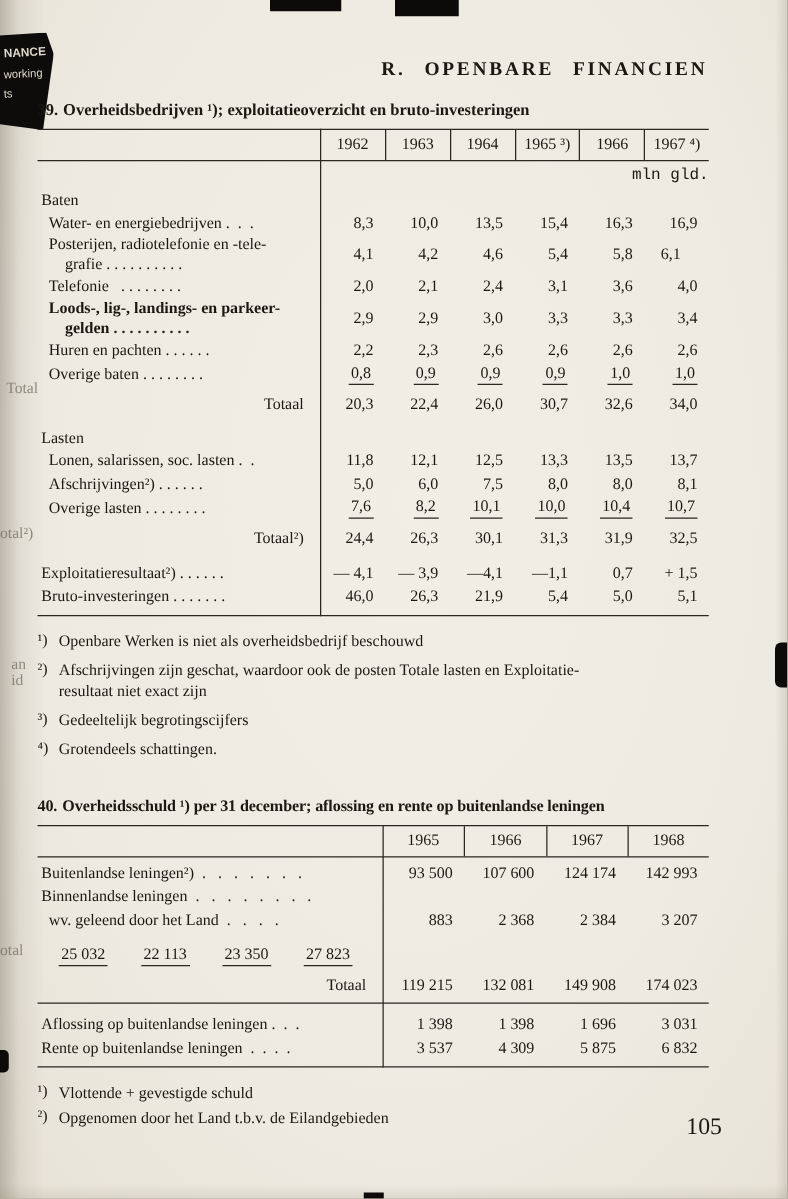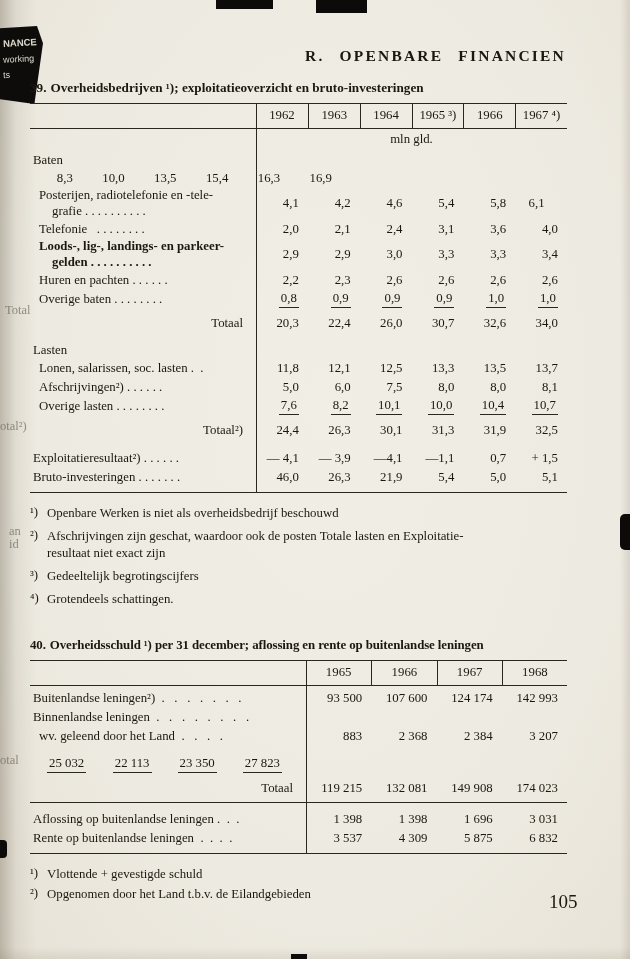--- a/index.html
+++ b/index.html
@@ -38,21 +38,21 @@
   .sec-heading.h2{margin-top:30px;font-size:12.9px;letter-spacing:-0.1px;}
   
   .tbl{position:relative;margin-top:7px;font-size:12.8px;}
   .v-divider{position:absolute;top:0;bottom:0;width:1px;background:#2a2620;}
   .tbl-head{display:flex;border-top:1.4px solid #2a2620;border-bottom:1.4px solid #2a2620;justify-content:flex-end;}
   .head-lbl{flex:none;}
   .head-col{flex:none;text-align:center;padding:4px 0 5px;border-left:1px solid #2a2620;line-height:15px;white-space:pre;}
   .head-col.first{border-left:none;}
   .unit-row{display:flex;}
   .unit-spacer{flex:none;}
-  .unit-text{flex:none;text-align:center;padding:3px 0 2px;line-height:15px;}
+  .unit-text{flex:none;text-align:right;padding:3px 0 2px;line-height:15px;font-family:Liberation Mono, monospace;}
   .tbl-body{border-bottom:1.4px solid #2a2620;padding-bottom:6px;padding-top:2px;}
   .row{display:flex;align-items:center;min-height:19px;}
   .row.section{min-height:17px;}
   .row.gap{margin-top:9px;}
   .row.total{margin:5px 0;}
   .lbl{flex:none;padding-left:3px;}
   .lbl.indent{padding-left:9px;}
   .lbl.r-align{text-align:right;padding-right:13px;}
   .lline{line-height:16px;white-space:pre;}
   .lline.l2{padding-left:13px;}
@@ -111,20 +111,23 @@
           <div class="unit-spacer" style="width: 226px;"></div>
           <div class="unit-text" style="width: 310.98px;">mln gld.</div>
         </div>
         <div class="tbl-body">
           <div class="row section">
             <div class="lbl" style="width: 226px;">
               <div class="lline">Baten</div>
             </div>
           </div>
           <div class="row item">
+            <div class="lbl indent" style="width: 226px;">
+              <div class="lline">Water- en energiebedrijven .  .  .</div>
+            </div>
             <div class="val" style="width: 51.83px;"><span>8,3</span></div>
             <div class="val" style="width: 51.83px;"><span>10,0</span></div>
             <div class="val" style="width: 51.83px;"><span>13,5</span></div>
             <div class="val" style="width: 51.83px;"><span>15,4</span></div>
             <div class="val" style="width: 51.83px;"><span>16,3</span></div>
             <div class="val" style="width: 51.83px;"><span>16,9</span></div>
           </div>
           <div class="row item">
             <div class="lbl indent" style="width: 226px;">
               <div class="lline">Posterijen, radiotelefonie en -tele-</div>

